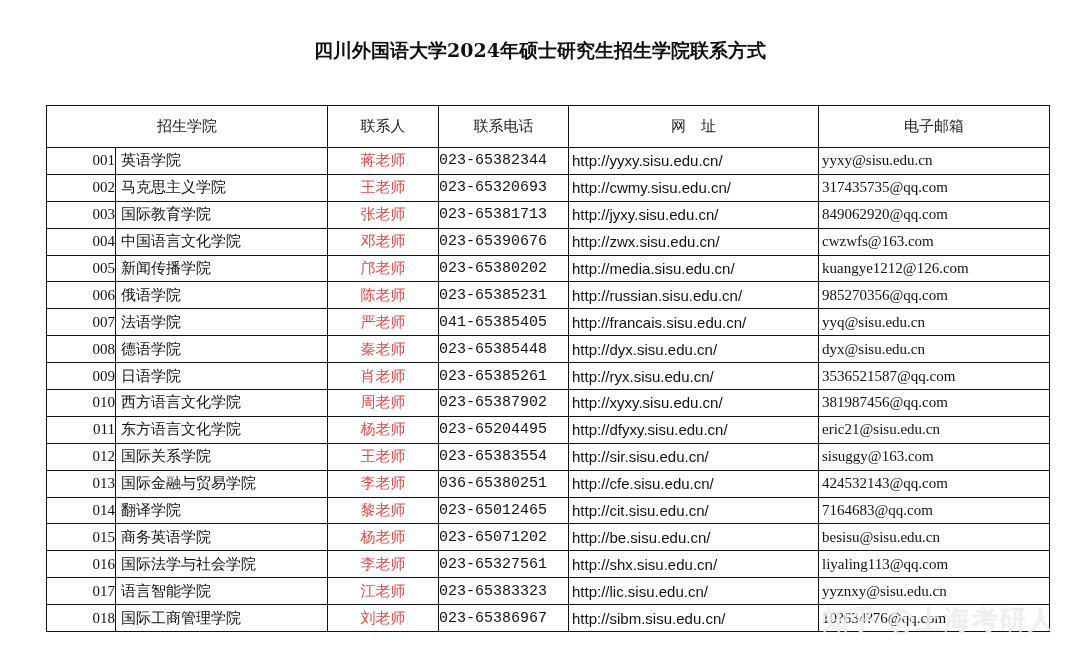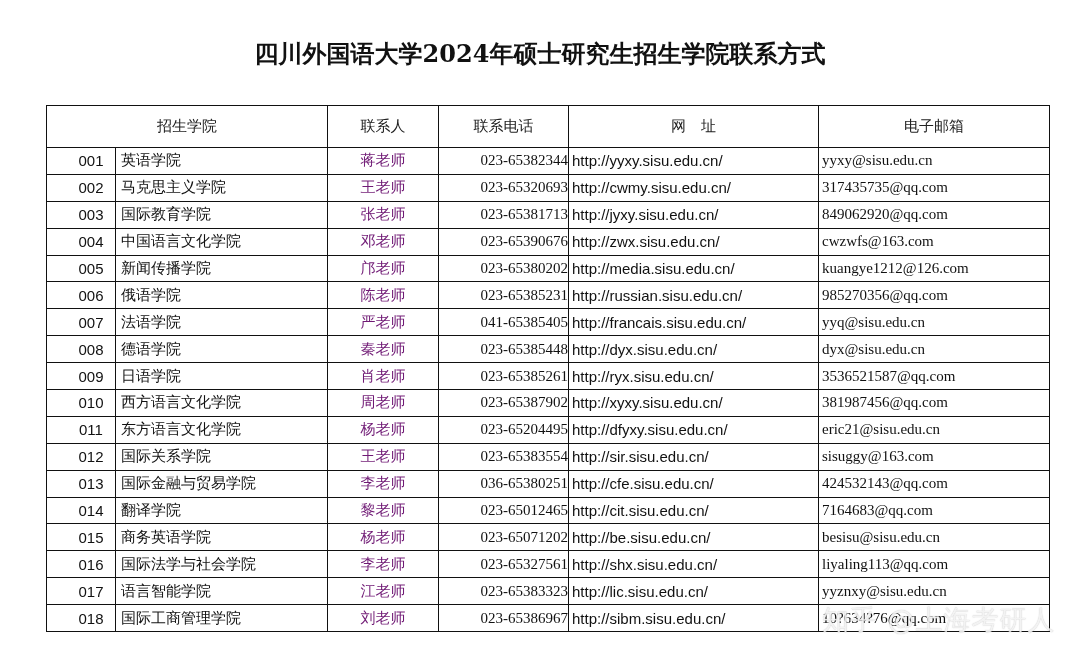--- a/index.html
+++ b/index.html
@@ -1,25 +1,25 @@
 <!DOCTYPE html>
 <html><head>
 <meta charset="utf-8">
 <style>
   html, body { margin:0; padding:0; background:#ffffff; }
   body { width:1080px; height:665px; position:relative; overflow:hidden; font-family:"Liberation Serif", serif; color:#111; }
-  .title { position:absolute; left:0; top:38px; width:1080px; text-align:center; font-family:"DejaVu Serif", serif; font-weight:bold; font-size:24px; letter-spacing:0px; color:#111; }
+  .title { position:absolute; left:0; top:38px; width:1080px; text-align:center; font-family:"DejaVu Serif", serif; font-weight:bold; font-size:19px; letter-spacing:0px; color:#111; }
   table.contacts { position:absolute; left:46px; top:105px; border-collapse:collapse; table-layout:fixed; width:1003px; }
   table.contacts td, table.contacts th { border:1.5px solid #111; padding:0; overflow:hidden; white-space:nowrap; }
   table.contacts th { height:41px; font-weight:normal; font-family:"DejaVu Sans", sans-serif; font-size:15px; text-align:center; color:#222; }
   table.contacts td { height:25.9px; font-size:15px; }
-  td.code { font-family:Liberation Sans, sans-serif; font-size:17px; text-align:center; padding-left:20px !important; }
+  td.code { font-family:Liberation Serif, serif; font-size:17px; text-align:right; padding-left:20px !important; }
   td.name { font-family:"DejaVu Sans", sans-serif; font-size:14.5px; padding-left:5px !important; }
-  td.person { font-family:"DejaVu Serif", serif; font-size:14px; color:#701a75; text-align:center; }
-  td.phone { font-family:Liberation Serif, serif; font-size:15.5px; text-align:right; }
+  td.person { font-family:"DejaVu Serif", serif; font-size:14px; color:#ef4444; text-align:center; }
+  td.phone { font-family:Liberation Mono, monospace; font-size:15.5px; text-align:left; }
   td.url { font-family:Liberation Sans, sans-serif; font-size:15.5px; padding-left:3px !important; }
   td.email { font-family:"Liberation Serif", serif; font-size:15.5px; padding-left:3px !important;margin-left:47px; }
   .watermark { position:absolute; left:790px; top:602px; font-family:"DejaVu Sans", sans-serif; font-size:27px; color:rgba(255,255,255,0.82); text-shadow:0 0 1px rgba(120,120,120,0.55); letter-spacing:1px; white-space:nowrap; pointer-events:none;margin-left:32px; }
 </style>
 </head>
 <body>
 
 <div class="title">四川外国语大学2024年硕士研究生招生学院联系方式</div>
 
 <table class="contacts">

